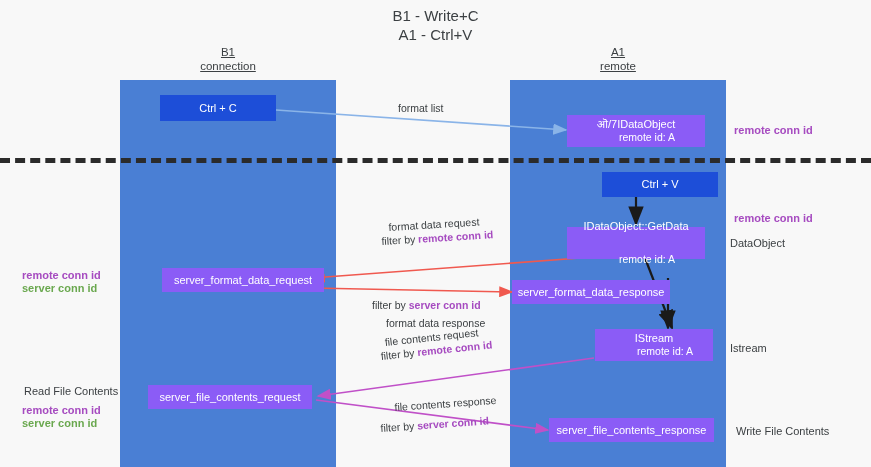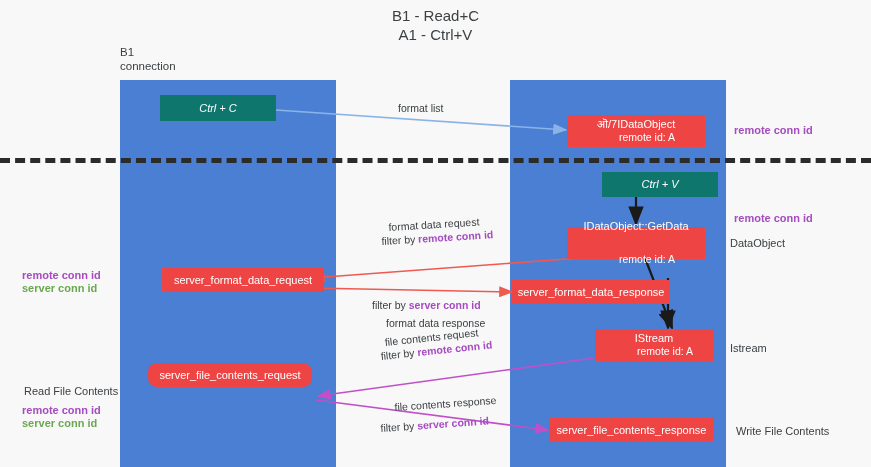--- a/index.html
+++ b/index.html
@@ -37,43 +37,45 @@
     left: 0;
     top: 6px;
     width: 871px;
     text-align: center;
     font-size: 15px;
     color: #3c4043;
     line-height: 19px;
   }
   .lane-head {
     position: absolute;
+    text-align: center;
     font-size: 11.5px;
     color: #3c4043;
     line-height: 14px;
+    text-decoration: underline;
   }
   .lane-head-b1 { left: 120px; top: 45px; width: 216px; }
   .lane-head-a1 { left: 510px; top: 45px; width: 216px; }
 
   .node {
     position: absolute;
     box-sizing: border-box;
     display: flex;
     flex-direction: column;
     align-items: center;
     justify-content: center;
     color: #ffffff;
     font-size: 11px;
     line-height: 13px;
     text-align: center;
     padding: 2px 4px;
   }
   .node .l2 { font-size: 10.5px; padding-left: 22px; }
-  .green { background: #0f766e; font-style: italic; }
-  .orange { background: #ef4444; }
+  .green { background: #1d4ed8; }
+  .orange { background: #8b5cf6; }
 
   .side-label {
     position: absolute;
     font-size: 11px;
     color: #3c4043;
     line-height: 14px;
     white-space: nowrap;
   }
   .side-label.bold { font-weight: bold; }
   .purple { color: #a64bc0; }
@@ -96,27 +98,31 @@
     height: 0;
     border-top: 5px dashed #2b2b2b;
   }
 </style>
 </head>
 <body>
 
 <div id="canvas">
 
   <div class="title">
-    <div>B1 - Read+C</div>
+    <div>B1 - Write+C</div>
     <div>A1 - Ctrl+V</div>
   </div>
 
   <div class="lane-head lane-head-b1">
     <div>B1</div>
     <div>connection</div>
+  </div>
+  <div class="lane-head lane-head-a1">
+    <div>A1</div>
+    <div>remote</div>
   </div>
 
   <div class="lane lane-b1"></div>
   <div class="lane lane-a1"></div>
 
   <svg class="layer">
     <defs>
       <marker id="ah-blue" markerWidth="9" markerHeight="7" refX="8" refY="3.5" orient="auto">
         <polygon points="0,0 9,3.5 0,7" fill="#8ab4e8"></polygon>
       </marker>
@@ -174,21 +180,21 @@
 
   <div class="node orange" style="left:512px; top:280px; width:158px; height:24px;">
     <div>server_format_data_response</div>
   </div>
 
   <div class="node orange" style="left:595px; top:329px; width:118px; height:32px;">
     <div>IStream</div>
     <div class="l2">remote id: A</div>
   </div>
 
-  <div class="node orange" style="left:148px; top:363px; width:164px; height:24px;border-radius:9px;">
+  <div class="node orange" style="left:148px; top:385px; width:164px; height:24px;">
     <div>server_file_contents_request</div>
   </div>
 
   <div class="node orange" style="left:549px; top:418px; width:165px; height:24px;">
     <div>server_file_contents_response</div>
   </div>
 
   <div class="edge-label" style="left:398px; top:101px;">
     <span>format list</span>
   </div>

